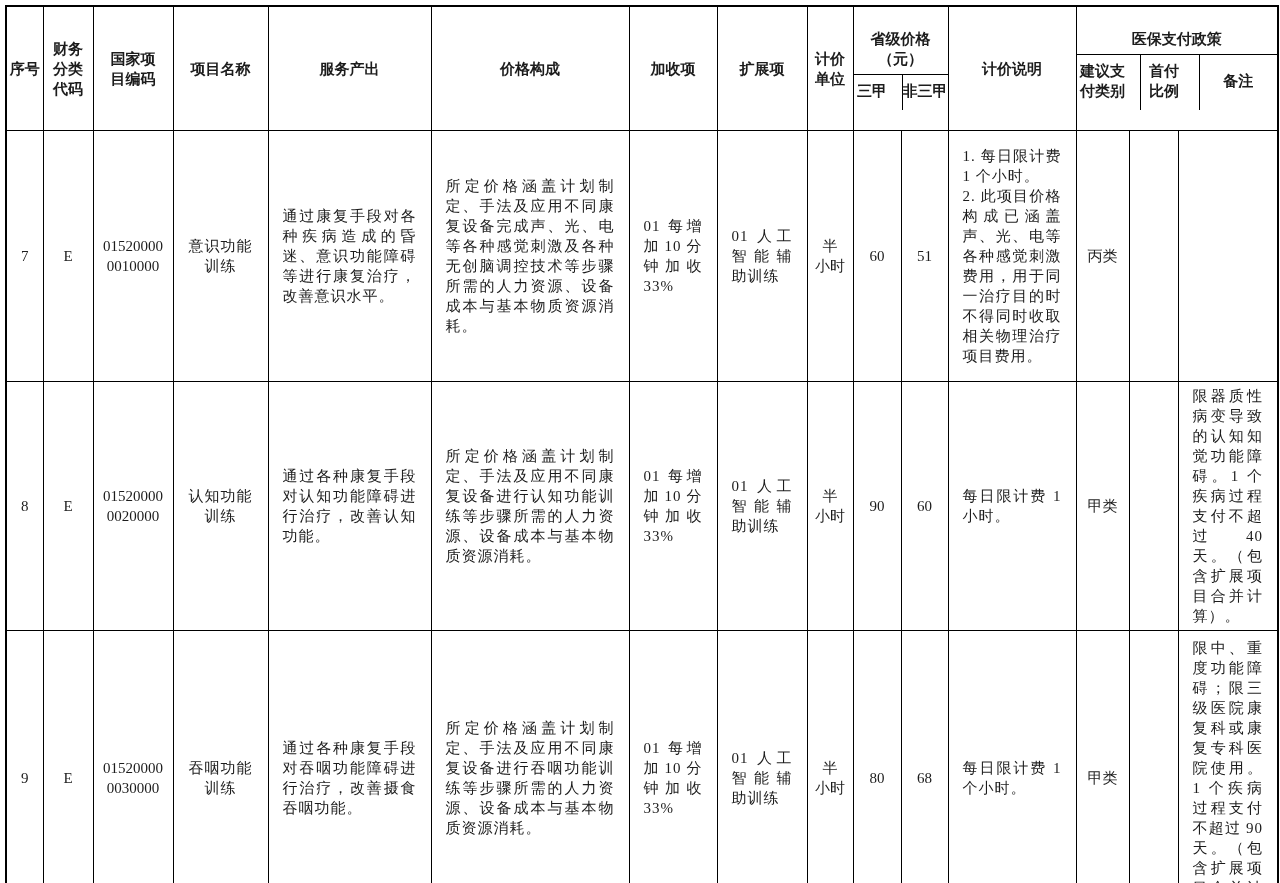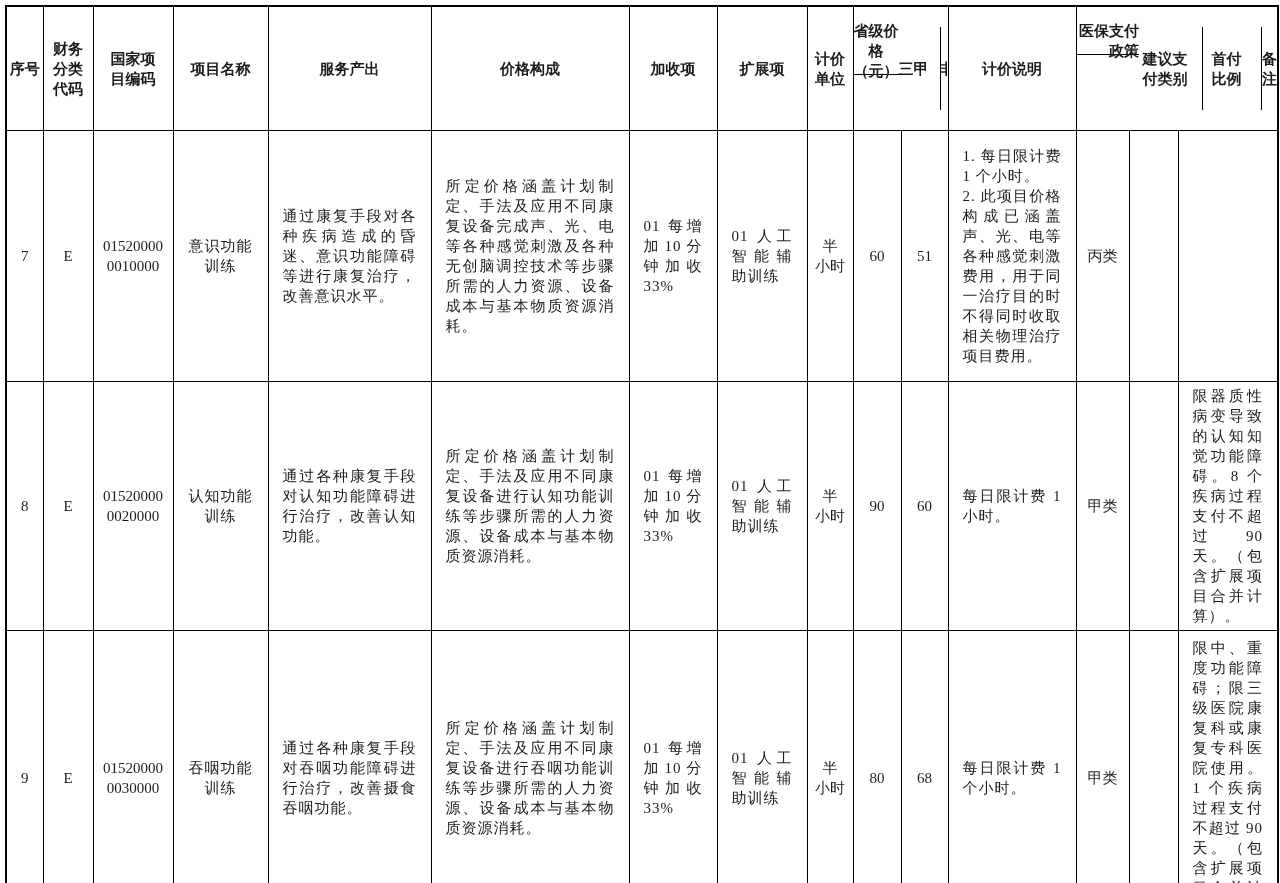--- a/index.html
+++ b/index.html
@@ -27,21 +27,21 @@
 
   td { font-size:15px; line-height:20px; }
   td.c   { text-align:center; white-space:pre-line; padding:1px; }
   td.lt  { text-align:center; letter-spacing:1px; padding:4px 12px; }
   td.para{
     text-align:justify; text-justify:inter-character;
     letter-spacing:1px; padding:4px 14px; white-space:pre-line;
   }
 
   th.group { padding:0; }
-  .gwrap { display:flex; height:83px; }
+  .gwrap { display:flex; flex-direction:column; height:83px;font-family:Liberation Mono, monospace; }
   .glabel{
     display:flex; align-items:center; justify-content:center;
     border-bottom:1px solid #000; white-space:pre-line;
   }
   .glp { height:48px; }   
   .gli { height:28px;text-align:right; }   
   .gsub { flex:1; display:flex;gap:11px; }
   .gcell{
     flex:1; display:flex; align-items:center; justify-content:center;
     white-space:pre-line;
@@ -143,21 +143,21 @@
       <td class="para">所定价格涵盖计划制定、手法及应用不同康复设备进行认知功能训练等步骤所需的人力资源、设备成本与基本物质资源消耗。</td>
       <td class="para">01 每增加 10 分钟加收 33%</td>
       <td class="para">01 人工智能辅助训练</td>
       <td class="c">半
 小时</td>
       <td class="c">90</td>
       <td class="c">60</td>
       <td class="para">每日限计费 1 小时。</td>
       <td class="c">甲类</td>
       <td class="c"></td>
-      <td class="para">限器质性病变导致的认知知觉功能障碍。8 个疾病过程支付不超过 90 天。（包含扩展项目合并计算）。</td>
+      <td class="para">限器质性病变导致的认知知觉功能障碍。1 个疾病过程支付不超过 40 天。（包含扩展项目合并计算）。</td>
     </tr>
     <tr class="r9">
       <td class="c">9</td>
       <td class="c">E</td>
       <td class="c">01520000
 0030000</td>
       <td class="lt">吞咽功能训练</td>
       <td class="para">通过各种康复手段对吞咽功能障碍进行治疗，改善摄食吞咽功能。</td>
       <td class="para">所定价格涵盖计划制定、手法及应用不同康复设备进行吞咽功能训练等步骤所需的人力资源、设备成本与基本物质资源消耗。</td>
       <td class="para">01 每增加 10 分钟加收 33%</td>

